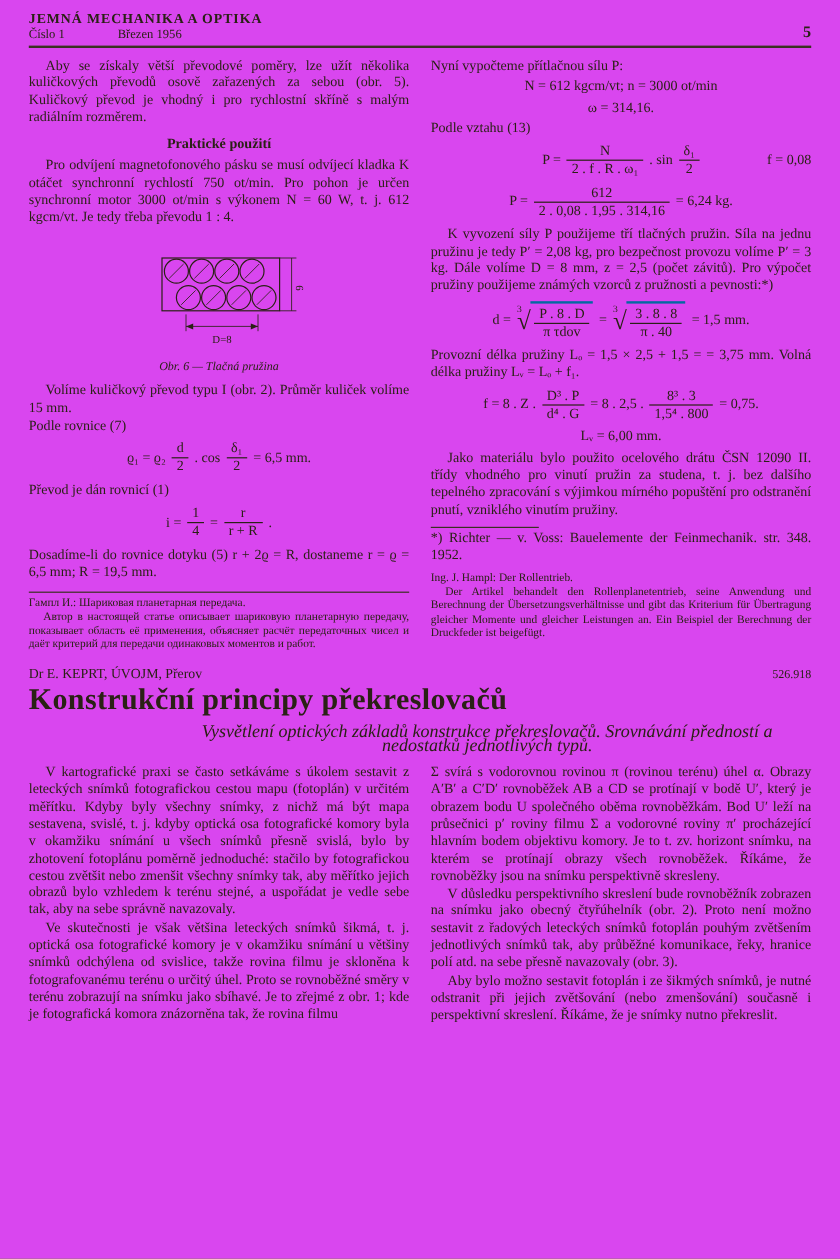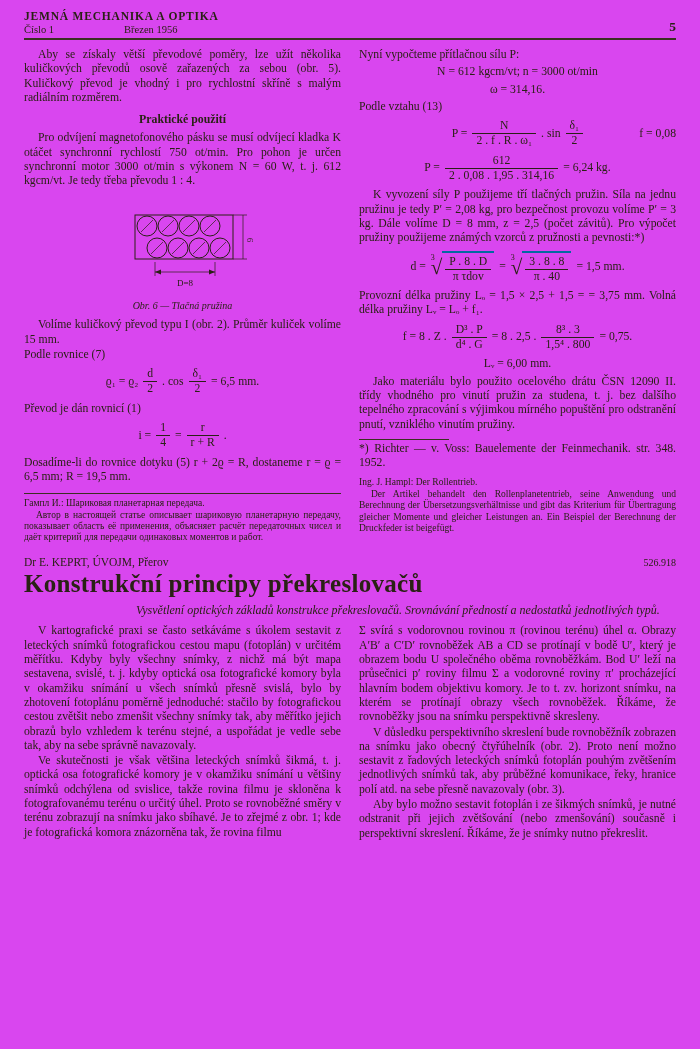--- a/index.html
+++ b/index.html
@@ -10,21 +10,21 @@
     color: #2a2115;
     font-family: "Liberation Serif", "DejaVu Serif", serif;
     padding: 10px 24px 0 24px;
     overflow: hidden;
     position: relative;
   }
   
   .hdr { display: flex; justify-content: space-between; align-items: flex-end;
          border-bottom: 2px solid #3a3021; padding-bottom: 3px; }
   .journal { font-weight: bold; font-size: 11.5px; letter-spacing: .8px; }
-  .hdr-sub { display: flex; gap: 70px; font-size: 10.5px; margin-top: 2px; }
+  .hdr-sub { display: flex; gap: 44px; font-size: 10.5px; margin-top: 2px; }
   .pagenum { font-weight: bold; font-size: 13.5px; }
 
   
   .cols { display: flex; gap: 18px; margin-top: 8px; }
   .col { width: 50%; font-size: 11.7px; line-height: 14.3px; text-align: justify; }
 
   p.body { margin: 0 0 1px 0; text-indent: 14px; }
   p.noindent { text-indent: 0; }
   .subhead { font-weight: bold; text-align: center; margin: 7px 0 5px 0; font-size: 11.8px; }
   .eqintro { margin: 3px 0 1px 0; }
@@ -56,21 +56,21 @@
   .ger { margin-top: 7px; }
   .smallhead { text-indent: 0; margin: 0; }
   .smallbody { text-indent: 12px; margin: 0; }
 
   
   .a2head { margin-top: 12px; }
   .a2meta { display: flex; justify-content: space-between; align-items: flex-end; }
   .a2author { font-size: 11.5px; }
   .udc { font-size: 10px; }
   .a2title { font-size: 25px; font-weight: bold; margin: 2px 0 6px 0; letter-spacing: .3px; }
-  .a2abs { font-style: italic; font-size: 12px; line-height: 12.6px; margin: 0 0 8px 112px; text-align: left; }
+  .a2abs { font-style: italic; font-size: 15px; line-height: 12.6px; margin: 0 0 8px 112px; text-align: center; }
 </style>
 </head>
 <body>
 
 <div class="page">
 
   <div class="hdr">
     <div>
       <div class="journal">JEMNÁ MECHANIKA A OPTIKA</div>
       <div class="hdr-sub">

